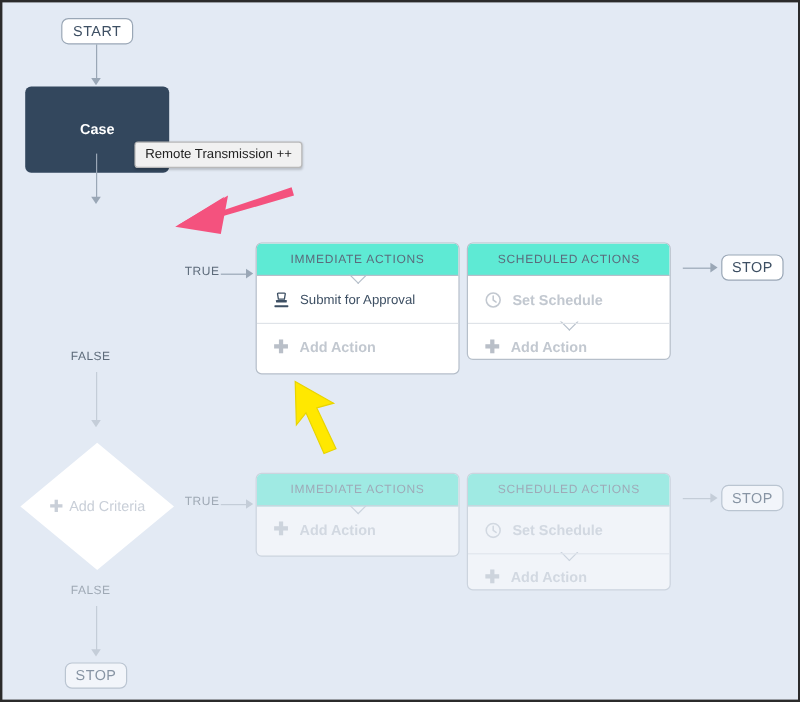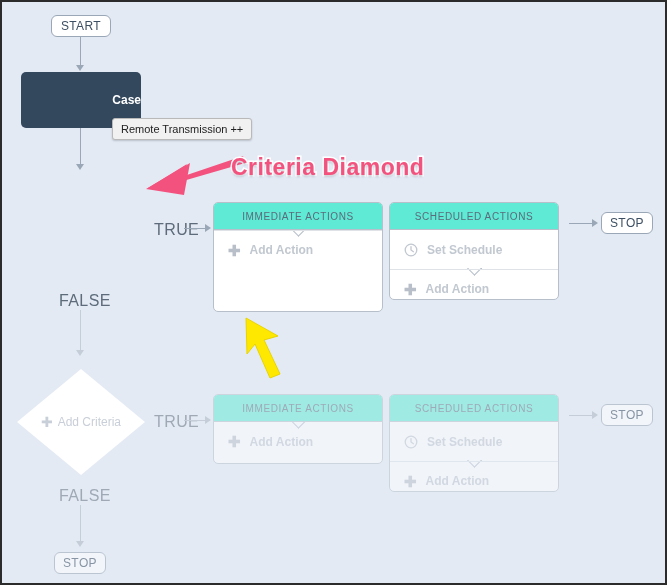--- a/index.html
+++ b/index.html
@@ -139,21 +139,21 @@
   .harrow{
     position:absolute;width:0;height:0;
     border-top:4px solid transparent;
     border-bottom:4px solid transparent;
     border-left:6px solid #9aa7b6;
   }
   .harrow.faded{border-left-color:#c4cdd8;}
 
   .branch-label{
     position:absolute;
-    font-size:16px;color:#5d6b7a;letter-spacing:.4px;
+    font-size:10px;color:#5d6b7a;letter-spacing:.4px;
   }
   .branch-label.faded{color:#9fa9b5;}
 
   
   .anno{
     position:absolute;
     font-weight:bold;
     letter-spacing:.5px;
     white-space:pre;
     line-height:27px;
@@ -178,21 +178,21 @@
 
 <div id="canvas">
 
   <div class="pill" style="left:49px;top:13px;width:60px;height:22px;">
     <span>START</span>
   </div>
 
   <div class="vline" style="left:78px;top:35px;height:30px;"></div>
   <div class="varrow" style="left:74px;top:63px;"></div>
 
-  <div class="objbox" style="left:19px;top:70px;width:120px;height:56px;justify-content:flex-end;">
+  <div class="objbox" style="left:19px;top:70px;width:120px;height:72px;">
     <span>Case</span>
   </div>
 
   <div class="tooltip" style="left:110px;top:116px;">
     <span>Remote Transmission ++</span>
   </div>
 
   <div class="vline" style="left:78px;top:126px;height:38px;"></div>
   <div class="varrow" style="left:74px;top:162px;"></div>
 
@@ -202,20 +202,30 @@
   <div class="varrow faded" style="left:74px;top:348px;"></div>
 
   <div class="branch-label" style="left:152px;top:219px;">TRUE</div>
   <div class="hline" style="left:182px;top:226px;width:22px;"></div>
   <div class="harrow" style="left:203px;top:222px;"></div>
 
   <div class="card" style="left:211px;top:200px;width:170px;height:110px;">
     <div class="card-head">
       <span>IMMEDIATE ACTIONS</span>
       <span class="notch"></span>
+    </div>
+    <div class="row">
+      <span class="ico">
+        <svg width="13" height="14" viewBox="0 0 13 14">
+          <path d="M4 1.2h5c.5 0 .8.4.7.9L9 6.2h-5L3.3 2.1c-.1-.5.2-.9.7-.9z" fill="none" stroke="#3d4f63" stroke-width="1.1"></path>
+          <rect x="2" y="7" width="9" height="2.1" rx=".4" fill="#3d4f63"></rect>
+          <rect x="0.7" y="11.3" width="11.6" height="1.7" rx=".5" fill="#3d4f63"></rect>
+        </svg>
+      </span>
+      <span>Submit for Approval</span>
     </div>
     <div class="row divider muted">
       <span class="ico plus-ico">✚</span>
       <span>Add Action</span>
     </div>
   </div>
 
   <div class="card" style="left:387px;top:200px;width:170px;height:98px;">
     <div class="card-head">
       <span>SCHEDULED ACTIONS</span>
@@ -301,20 +311,19 @@
 
   <div class="pill faded" style="left:599px;top:402px;width:52px;height:22px;">
     <span>STOP</span>
   </div>
 
   <svg class="arrow-svg" style="left:138px;top:148px;" width="108" height="56" viewBox="0 0 108 56">
     <path d="M103 6 L38 28 L47 14 L8 38 L44 44 L36 33 L105 13 Z" fill="#f4527e"></path>
     <path d="M6 39 L50 13 L44 45 Z" fill="#f4527e"></path>
   </svg>
 
-  <div class="anno anno-pink" style="left:229px;top:152px;">Criteria Diamond</div>
 
   <svg class="arrow-svg" style="left:238px;top:312px;" width="56" height="66" viewBox="0 0 56 66">
     <path d="M6 4 L38 22 L24 26 L40 60 L30 64 L15 30 L7 40 Z" fill="#ffe800" stroke="#e8d400" stroke-width="1"></path>
   </svg>
 
 
 </div>
 
 </body></html>

